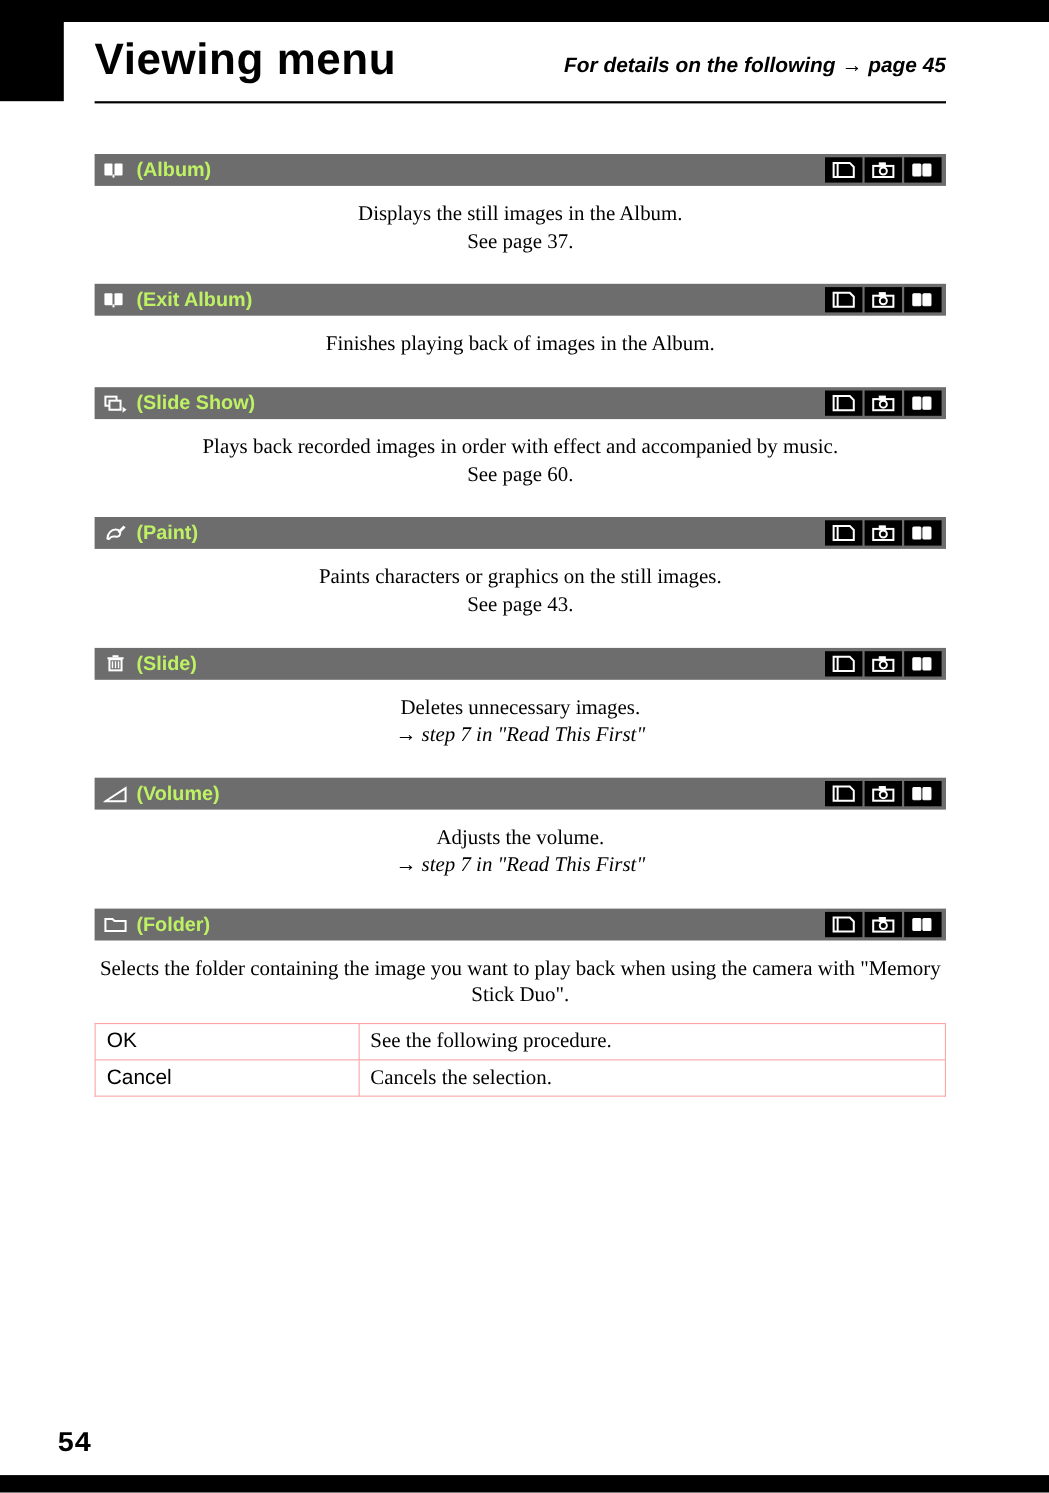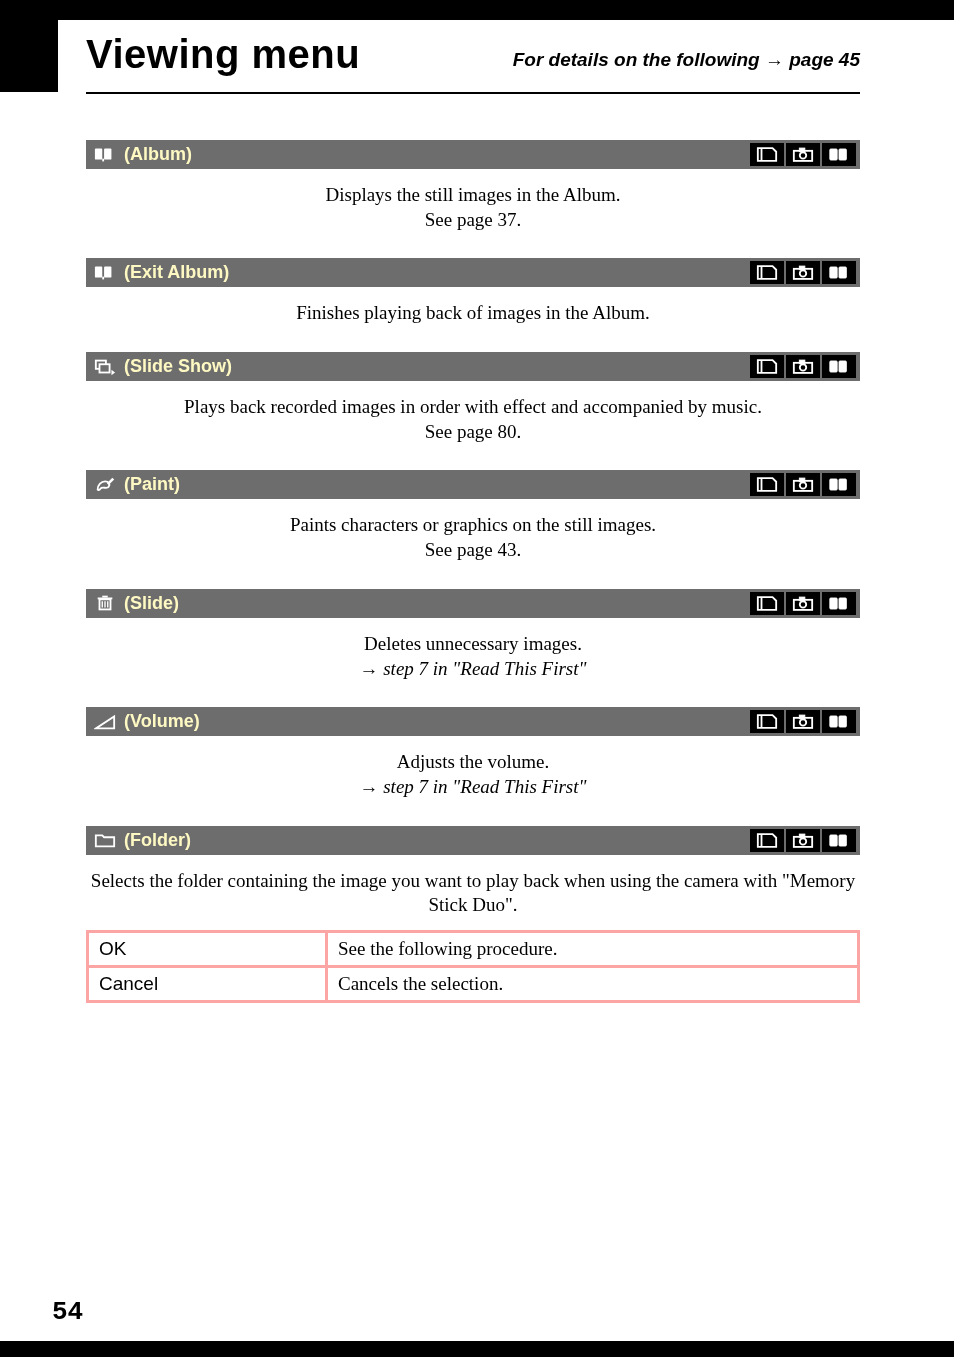--- a/index.html
+++ b/index.html
@@ -15,31 +15,31 @@
   .arrow-suffix { font-style: normal; font-weight: 700; }
   .hr-under-header { position: absolute; left: 86px; top: 92px; width: 774px; height: 2px; background: #000; }
 
   .content { position: absolute; left: 86px; top: 140px; width: 774px; }
 
   .section-bar { display: flex; align-items: center; justify-content: space-between; background: #6d6d6d; height: 29px; padding: 0 4px 0 8px; margin-top: 26px; }
   .section-bar:first-child { margin-top: 0; }
   .bar-left { display: flex; align-items: center; gap: 8px; }
   .bar-icon { width: 22px; height: 18px; display: flex; align-items: center; justify-content: center; }
   .bar-icon svg { width: 100%; height: 100%; }
-  .bar-label { font-family: Arial, Helvetica, sans-serif; font-weight: 700; color: #fef9c3; font-size: 18px; }
+  .bar-label { font-family: Arial, Helvetica, sans-serif; font-weight: 700; color: #bef264; font-size: 18px; }
   .mode-icons { display: flex; gap: 2px; }
   .mode-icon { width: 34px; height: 23px; background: #000; display: flex; align-items: center; justify-content: center; }
   .mode-icon svg { width: 22px; height: 17px; fill: #fff; stroke: #fff; }
 
   .desc { margin-top: 14px; font-size: 19px; line-height: 1.3; text-align: center; }
   .desc .xref { font-style: italic; }
   .desc .arrow { font-style: normal; }
 
   .tbl { margin-top: 12px; width: 100%; border-collapse: collapse; }
-  .tbl td { border: 3px solid #fca5a5; padding: 5px 10px; font-size: 19px; vertical-align: middle; }
+  .tbl td { border: 1px solid #fca5a5; padding: 5px 10px; font-size: 19px; vertical-align: middle; }
   .tbl td.left { width: 31%; font-family: Arial, Helvetica, sans-serif; }
 
   .page-num { position: absolute; left: 52px; bottom: 30px; font-family: Liberation Mono, monospace; font-weight: 900; font-size: 26px; }
 </style>
 </head>
 <body>
 
 <div class="page">
   <div class="black-top"></div>
   <div class="black-side"></div>
@@ -158,21 +158,21 @@
         <span class="mode-icon">
             <svg viewBox="0 0 24 18">
               <rect x="2" y="3" width="8" height="12" rx="1" fill="#fff"></rect>
               <rect x="12" y="3" width="8" height="12" rx="1" fill="#fff"></rect>
             </svg>
           </span>
       </div>
     </div>
     <div class="desc">
       <div>Plays back recorded images in order with effect and accompanied by music.</div>
-      <div>See page 80.</div>
+      <div>See page 60.</div>
     </div>
 
     <div class="section-bar">
       <div class="bar-left">
         <span class="bar-icon">
           <svg viewBox="0 0 24 18">
               <path d="M4 14 C4 9,8 5,12 5 C16 5,18 8,16 11 C14 14,9 10,7 13 C5.5 15.5,4 14,4 14 Z" fill="none" stroke="#fff" stroke-width="2"></path>
               <path d="M14 7 L20 1 L22 3 L16 9 Z" fill="#fff"></path>
             </svg>
         </span>

